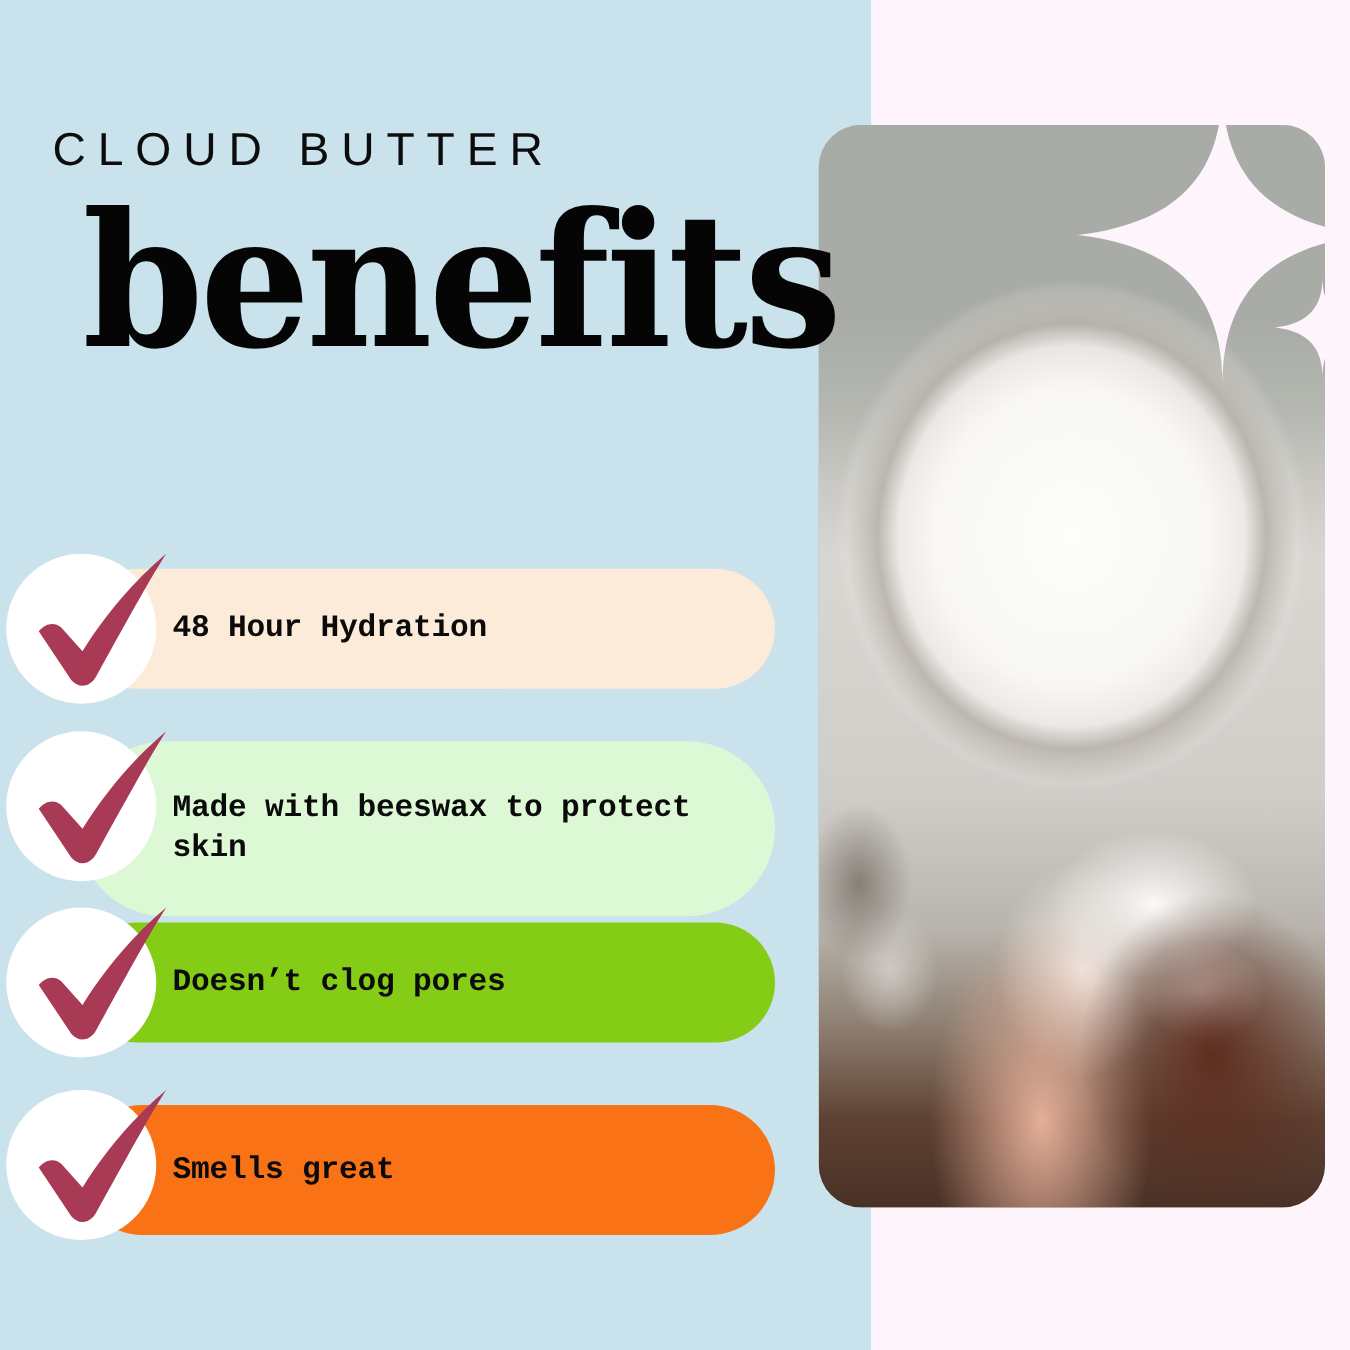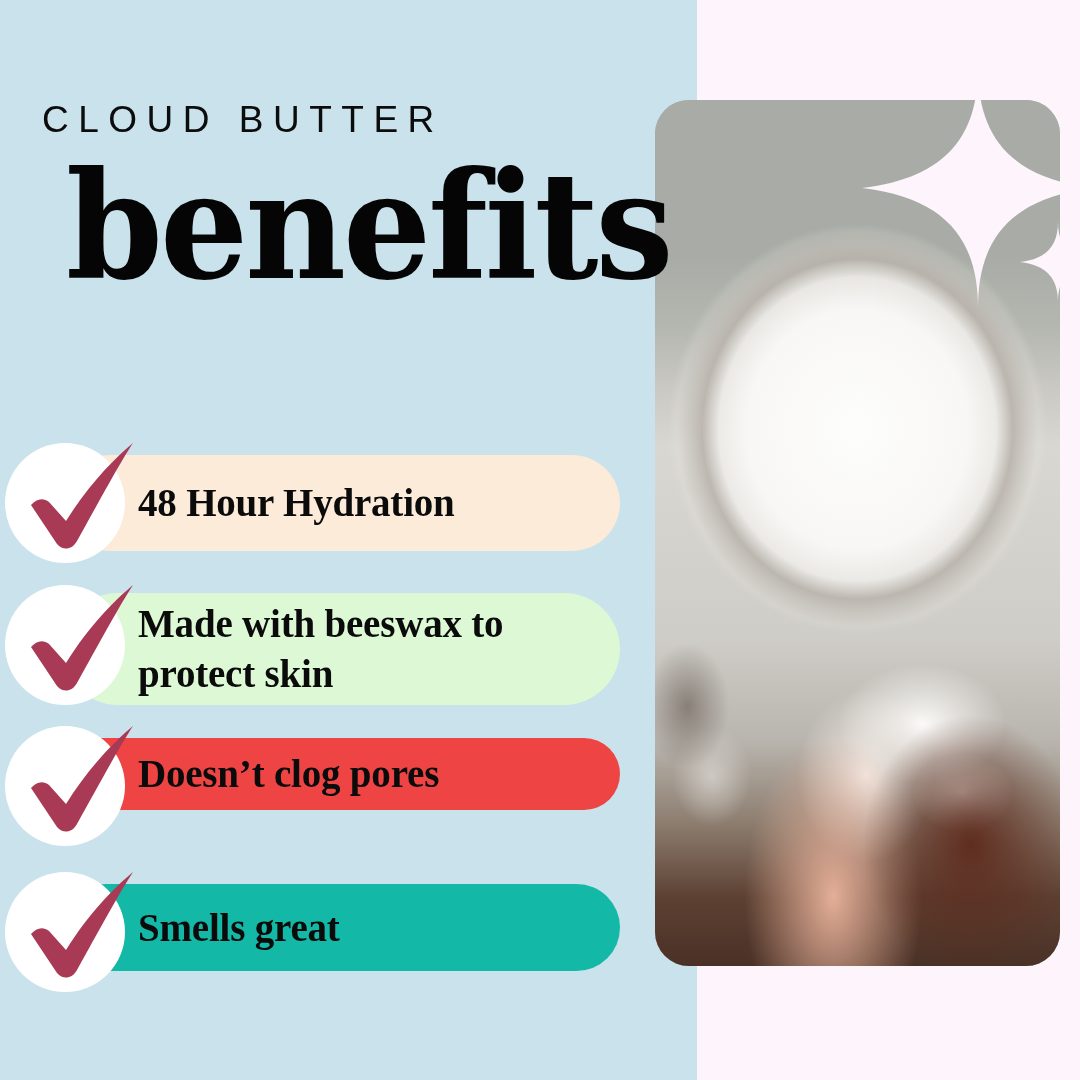--- a/index.html
+++ b/index.html
@@ -51,23 +51,23 @@
   .row{position:absolute;left:0;}
   .pill{
     position:absolute;
     left:62px;
     border-radius:999px;
     display:flex;align-items:center;
     box-sizing:border-box;
     padding-left:76px;padding-right:24px;
   }
   .pill-text{
-    font-family:Liberation Serif, serif;
+    font-family:Liberation Mono, monospace;
     font-weight:bold;
-    font-size:39px;
+    font-size:25px;
     line-height:1.28;
     color:#0b0b0b;
     letter-spacing:-0.2px;
   }
   .mark-wrap{
     position:absolute;left:5px;
     width:120px;height:120px;
   }
   .mark-circle{
     position:absolute;left:0;top:0;width:120px;height:120px;
@@ -145,45 +145,45 @@
       </div>
       <div class="mark-wrap" style="top:443px;">
         <div class="mark-circle"></div>
         <svg class="mark-check" viewBox="0 0 140 140">
           <path d="M28 78 C33 72 40 70 46 75 L63 94 C86 57 112 31 130 16 C118 34 94 78 74 114 C69 123 60 124 54 117 Z" fill="#a93a56"></path>
         </svg>
       </div>
     </div>
 
     <div class="row" style="top:0;">
-      <div class="pill" style="top:593px;height:112px;width:558px;background:#ddf8d5;">
+      <div class="pill" style="top:593px;height:140px;width:558px;background:#ddf8d5;">
         <span class="pill-text">Made with beeswax to protect skin</span>
       </div>
       <div class="mark-wrap" style="top:585px;">
         <div class="mark-circle"></div>
         <svg class="mark-check" viewBox="0 0 140 140">
           <path d="M28 78 C33 72 40 70 46 75 L63 94 C86 57 112 31 130 16 C118 34 94 78 74 114 C69 123 60 124 54 117 Z" fill="#a93a56"></path>
         </svg>
       </div>
     </div>
 
     <div class="row" style="top:0;">
-      <div class="pill" style="top:738px;height:72px;width:558px;background:#ef4444;">
+      <div class="pill" style="top:738px;height:96px;width:558px;background:#84cc16;">
         <span class="pill-text">Doesn’t clog pores</span>
       </div>
       <div class="mark-wrap" style="top:726px;">
         <div class="mark-circle"></div>
         <svg class="mark-check" viewBox="0 0 140 140">
           <path d="M28 78 C33 72 40 70 46 75 L63 94 C86 57 112 31 130 16 C118 34 94 78 74 114 C69 123 60 124 54 117 Z" fill="#a93a56"></path>
         </svg>
       </div>
     </div>
 
     <div class="row" style="top:0;">
-      <div class="pill" style="top:884px;height:87px;width:558px;background:#14b8a6;">
+      <div class="pill" style="top:884px;height:104px;width:558px;background:#f97316;">
         <span class="pill-text">Smells great</span>
       </div>
       <div class="mark-wrap" style="top:872px;">
         <div class="mark-circle"></div>
         <svg class="mark-check" viewBox="0 0 140 140">
           <path d="M28 78 C33 72 40 70 46 75 L63 94 C86 57 112 31 130 16 C118 34 94 78 74 114 C69 123 60 124 54 117 Z" fill="#a93a56"></path>
         </svg>
       </div>
     </div>
 

